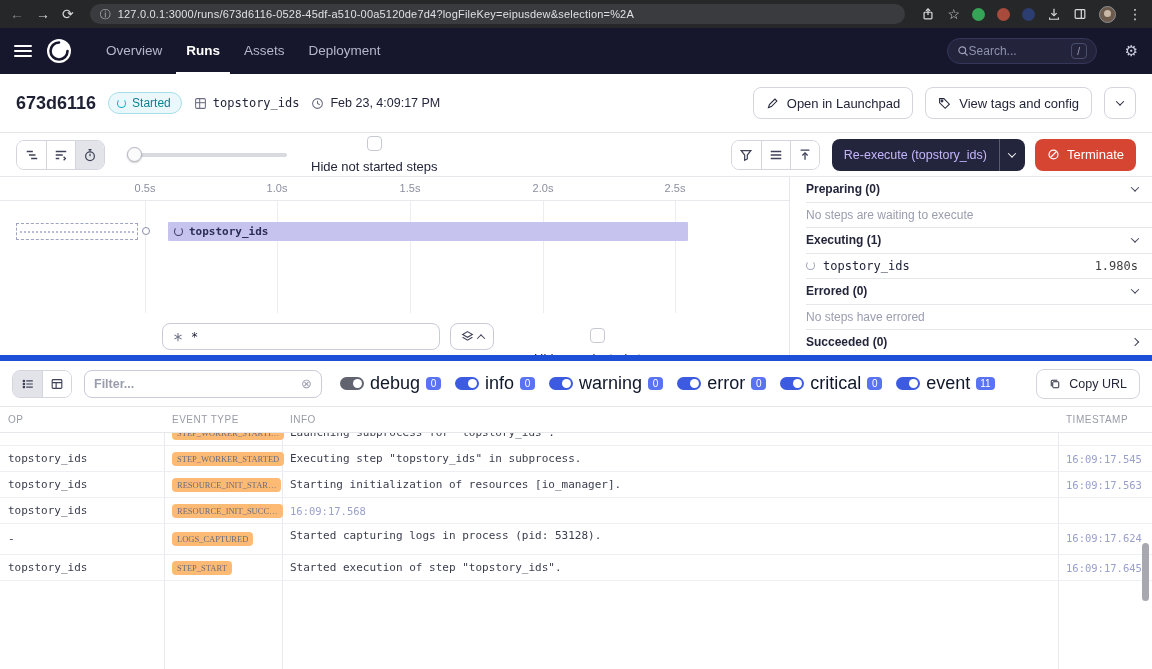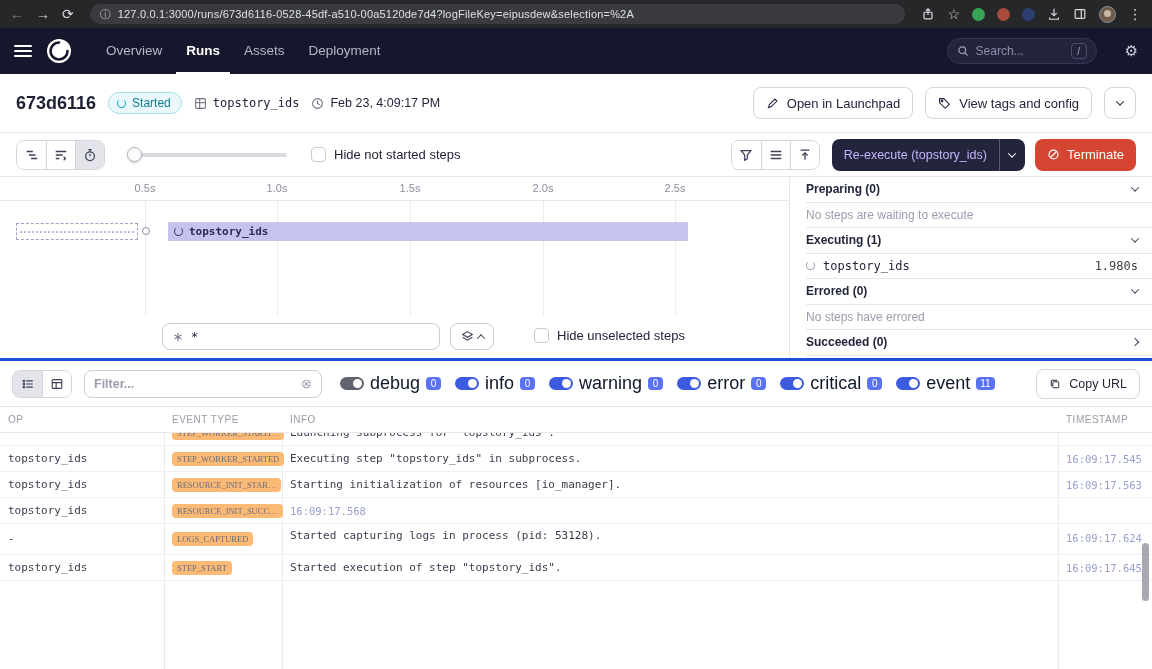--- a/index.html
+++ b/index.html
@@ -32,21 +32,21 @@
   
   .app-nav { height:46px; background:#16172c; display:flex; align-items:center;
              padding:0 14px; gap:14px; flex:0 0 46px; }
   .hamburger { width:18px; display:flex; flex-direction:column; gap:3px; cursor:pointer; }
   .hamburger span { height:2px; background:#fff; border-radius:1px; }
   .nav-items { display:flex; align-items:stretch; height:46px; margin-left:10px; gap:4px; }
   .nav-item { display:flex; align-items:center; padding:0 10px; color:#b4b7c9; font-size:13.5px;
               border-bottom:2px solid transparent; cursor:pointer; }
   .nav-item.active { color:#fff; font-weight:700; border-bottom-color:#fff; }
   .search-box { width:150px; height:26px; background:#23243c; border:1px solid #34365a;
-                border-radius:14px; display:flex; align-items:center; gap:7px; padding:0 9px; }
+                border-radius:14px; display:flex; align-items:center; padding:0 9px; }
   .search-box .ph { color:#8e92ad; font-size:12px; flex:1; }
   .kbd { min-width:16px; height:16px; border:1px solid #4a4e6e; border-radius:4px; color:#9da0b8;
          font-size:10px; display:flex; align-items:center; justify-content:center; padding:0 3px; }
   .gear { color:#c9ccdd; font-size:15px; margin-left:14px; cursor:pointer; }
 
   
   .run-header { height:59px; display:flex; align-items:center; padding:0 16px; gap:12px;
                 border-bottom:1px solid #e6e7eb; flex:0 0 59px; background:#fff; }
   .run-id { font-size:18px; font-weight:700; color:#1e2033; }
   .status-badge { display:flex; align-items:center; gap:6px; height:22px; padding:0 10px 0 8px;
@@ -63,34 +63,34 @@
   .seg { display:flex; border:1px solid #d4d5dd; border-radius:8px; overflow:hidden; }
   .seg .seg-btn { width:29px; height:28px; display:flex; align-items:center; justify-content:center;
                   color:#3e4157; background:#fff; cursor:pointer; }
   .seg .seg-btn + .seg-btn { border-left:1px solid #d4d5dd; }
   .seg .seg-btn.active { background:#e3e4ea; }
   .slider { width:160px; height:28px; display:flex; align-items:center; margin-left:22px; position:relative; }
   .slider .track { position:absolute; left:0; right:0; height:4px; background:#d8dae0; border-radius:2px; }
   .slider .knob { position:absolute; left:0; width:15px; height:15px; border-radius:50%;
                   background:#fbfbfc; border:1px solid #b4b6c1; box-shadow:0 1px 2px rgba(0,0,0,.2); }
   .checkbox { width:15px; height:15px; border:1px solid #c7c9d2; border-radius:4px; background:#fff; }
-  .cb-row { display:flex; align-items:center; gap:8px; cursor:pointer; }
+  .cb-row { display:flex; align-items:center; gap:8px; cursor:pointer;flex-direction:column; }
   .cb-label { font-size:13px; color:#23263b; }
   .btn-dark { display:flex; height:32px; border-radius:8px; overflow:hidden; background:#23253c;
               color:#c4b5fd; cursor:pointer; margin-left:12px; }
   .btn-dark .main { display:flex; align-items:center; padding:0 12px; font-size:12.5px; }
   .btn-dark .caret { width:26px; display:flex; align-items:center; justify-content:center;
                      border-left:1px solid rgba(255,255,255,.25); }
   .btn-danger { height:32px; display:flex; align-items:center; gap:7px; padding:0 12px;
                 background:#d64432; border-radius:8px; color:#fff; font-size:13px;
                 cursor:pointer; margin-left:10px; }
 
   
   .main-split { height:185px; flex:0 0 185px; display:flex; border-top:1px solid #e6e7eb;
-                border-bottom:3px solid #1d4ed8;justify-content:center; }
+                border-bottom:6px solid #1d4ed8;justify-content:center; }
   .gantt { width:790px; flex:0 0 790px; position:relative; border-right:1px solid #e6e7eb;
            overflow:hidden; background:#fff; }
   .axis { position:absolute; top:0; left:0; right:0; height:24px; border-bottom:1px solid #e8e9ed; }
   .tick-label { position:absolute; top:5px; transform:translateX(-50%); font-size:11px; color:#8b8e9e; }
   .gridline { position:absolute; top:24px; bottom:42px; width:1px; background:#ececf1; }
   .queued-box { position:absolute; left:16px; top:46px; width:122px; height:17px;
                 border:1px dashed #9fa3c0; display:flex; align-items:center; padding:0 3px; }
   .queued-box .dots { width:100%; border-top:2px dotted #b9bcd8; }
   .queue-node { position:absolute; left:142px; top:50px; width:8px; height:8px; border-radius:50%;
                 border:1px solid #8b8ea8; background:#fff; }

